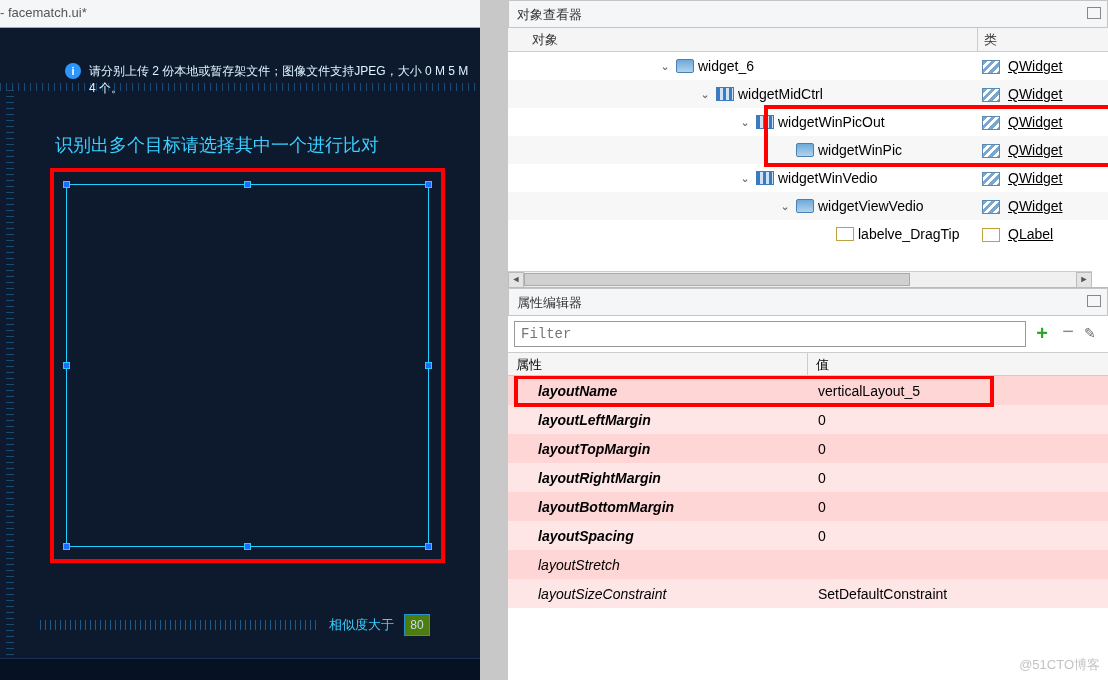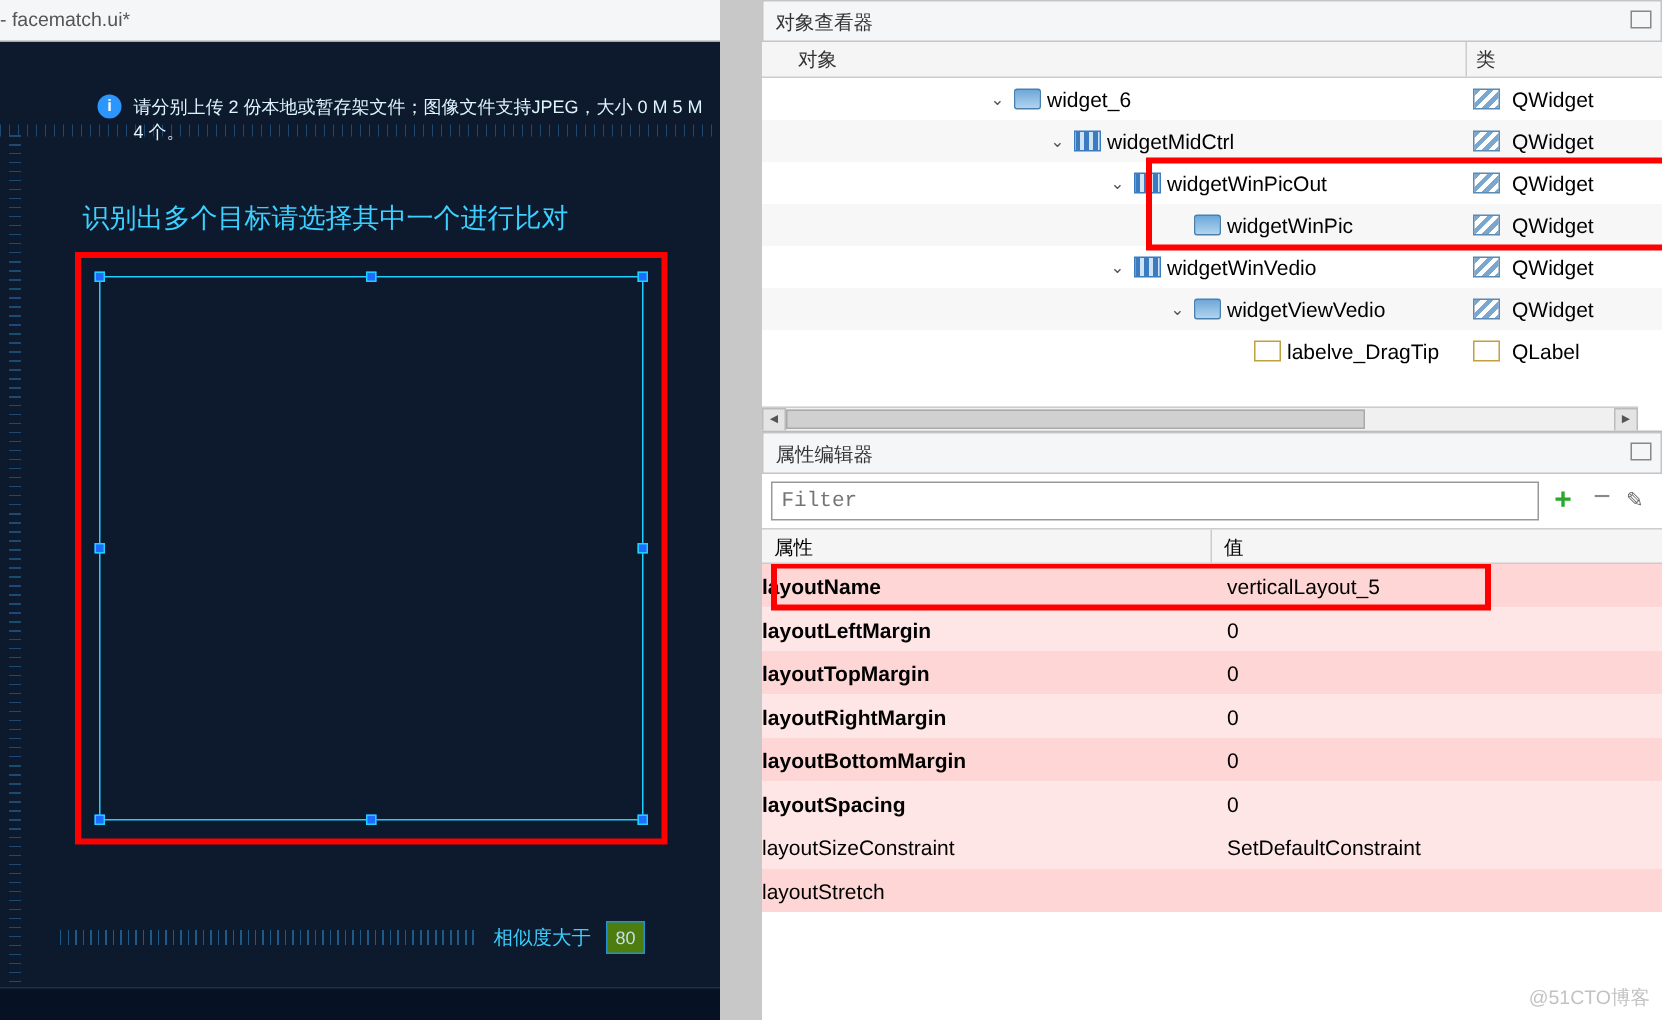--- a/index.html
+++ b/index.html
@@ -33,21 +33,21 @@
 .panel-header { height: 28px; background: #f5f6f7; border: 1px solid #c5c5c5; font-size: 13px; padding: 5px 8px; color: #333; position: relative; }
 .dock-icon { position: absolute; right: 6px; top: 6px; width: 14px; height: 12px; border: 1px solid #888; }
 .tree-area { flex: 0 0 260px; background: #fff; overflow: hidden; position: relative; border-bottom: 1px solid #bbb; }
 .tree-cols { display: flex; height: 24px; background: #f5f5f5; border-bottom: 1px solid #ccc; font-size: 13px; color: #333; }
 .col-obj { width: 470px; padding: 3px 24px; border-right: 1px solid #ccc; }
 .col-cls { flex: 1; padding: 3px 6px; }
 .tree-body { background: #fff; }
 .tree-row { display: flex; height: 28px; align-items: center; font-size: 14px; }
 .tree-row.alt { background: #f7f7f7; }
 .tcell-obj { width: 470px; display: flex; align-items: center; }
-.tcell-cls { flex: 1; display: flex; align-items: center; gap: 4px; }
+.tcell-cls { flex: 1; display: flex; align-items: flex-end; gap: 4px; text-decoration: underline; }
 .indent { display: inline-block; }
 .expander { width: 14px; height: 14px; display: inline-flex; align-items: center; justify-content: center; color: #555; font-size: 11px; }
 .obj-icon { width: 18px; height: 14px; margin: 0 4px; display: inline-block; }
 .ico-widget { background: linear-gradient(#6fa8d8,#b1d3ee); border: 1px solid #4a80b0; border-radius: 2px; }
 .ico-vlayout { background: repeating-linear-gradient(90deg,#3b7cc0 0 3px,#cfe3f4 3px 6px); border: 1px solid #3b7cc0; }
 .ico-label { width: 18px; height: 14px; background: #fff; border: 1px solid #c0a040; position: relative; }
 .ico-hatch { background: repeating-linear-gradient(135deg,#7aa7d0 0 3px,#fff 3px 6px); border: 1px solid #5a8ab6; }
 .cls-icon { width: 18px; height: 14px; margin-right: 4px; }
 .highlight-row { position: absolute; border: 4px solid #ff0000; pointer-events: none; }
 .hl1 { top: 77px; left: 256px; width: 352px; height: 62px; }
@@ -64,21 +64,21 @@
 .minus-btn { width: 20px; height: 20px; color: #888; font-size: 20px; text-align: center; line-height: 14px; }
 .pencil-btn { width: 18px; height: 18px; font-size: 14px; color: #666; }
 .obj-path { padding: 4px 8px; font-family: monospace; font-size: 14px; color: #222; }
 .prop-cols { display: flex; height: 24px; background: #f5f5f5; border-top: 1px solid #ccc; border-bottom: 1px solid #ccc; font-size: 13px; }
 .pcol-name { width: 300px; padding: 3px 8px; border-right: 1px solid #ccc; }
 .pcol-val { flex: 1; padding: 3px 8px; }
 .prop-body { flex: 1; overflow: hidden; position: relative; }
 .prop-row { display: flex; height: 29px; align-items: center; font-size: 14px; }
 .prop-row.pink { background: #ffd6d6; }
 .prop-row.pink2 { background: #ffe6e6; }
-.pname { width: 300px; font-weight: bold; }
+.pname { width: 300px; padding-left: 30px; font-weight: bold; font-style: italic; }
 .pname.normal { font-weight: normal; }
 .pval { flex: 1; padding-left: 10px; }
 .hl-prop { position: absolute; top: -1px; left: 6px; width: 480px; height: 32px; border: 4px solid #ff0000; pointer-events: none; }
 .watermark { position: absolute; right: 8px; bottom: 6px; color: rgba(120,120,120,.45); font-size: 13px; }
 </style>
 </head>
 <body>
 
 <div class="main">
 
@@ -256,26 +256,26 @@
             <div class="pval">0</div>
           </div>
           <div class="prop-row pink">
             <div class="pname">layoutBottomMargin</div>
             <div class="pval">0</div>
           </div>
           <div class="prop-row pink2">
             <div class="pname">layoutSpacing</div>
             <div class="pval">0</div>
           </div>
-          <div class="prop-row pink2">
-            <div class="pname normal">layoutSizeConstraint</div>
-            <div class="pval">SetDefaultConstraint</div>
-          </div>
           <div class="prop-row pink">
             <div class="pname normal">layoutStretch</div>
             <div class="pval"></div>
           </div>
+          <div class="prop-row pink2">
+            <div class="pname normal">layoutSizeConstraint</div>
+            <div class="pval">SetDefaultConstraint</div>
+          </div>
         </div>
     </div>
   </div>
 </div>
 
 <div class="watermark">@51CTO博客</div>
 
 </body></html>

